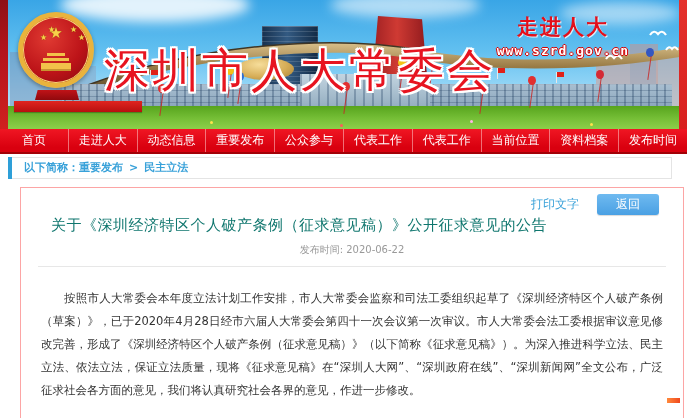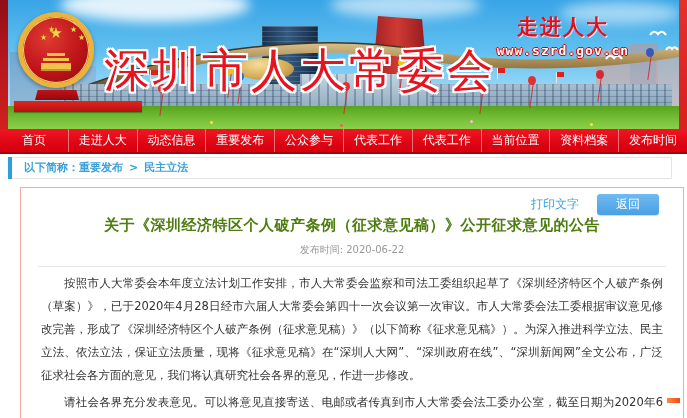--- a/index.html
+++ b/index.html
@@ -108,26 +108,26 @@
 
   
   .content { position:absolute; left:20px; top:187px; width:664px; height:274px;
     background:#fff; border:1px solid #fca5a5; overflow:hidden; }
   .toolbar { text-align:right; padding:6px 24px 0 0; height:28px; }
   .print-link { display:inline-block; color:#38a1d9; font-size:12px; margin-right:18px;
     vertical-align:middle; cursor:pointer; }
   .back-btn { display:inline-block; width:62px; height:21px; line-height:21px; text-align:center;
     background:linear-gradient(180deg,#6fbaf0,#4aa0e3); color:#fff; font-size:12px;
     border-radius:3px; vertical-align:middle; cursor:pointer; box-shadow:0 1px 1px rgba(0,0,0,.15); }
-  .art-title { text-align:center; font-size:15px; font-weight:bold; color:#4d7c0f;
+  .art-title { text-align:left; font-size:15px; font-weight:normal; color:#0f766e;
     letter-spacing:.5px; margin:0 30px; }
   .pub-line { text-align:center; font-size:10px; color:#999; margin-top:8px; }
   .divider { height:1px; background:#e7e7e7; margin:9px 17px 0; }
   .art-body { padding:5px 20px 0; font-size:11.5px; color:#333; line-height:23px; text-align:justify; }
-  .art-body p { text-indent:2em; margin:0 0 4px; }
+  .art-body p { text-indent:2em; margin:15px 0 4px; }
 
   .orange-frag { position:absolute; left:667px; top:398px; width:13px; height:5px;
     background:linear-gradient(90deg,#ff8a3c,#f0481e); }
 </style>
 </head>
 <body>
 
 <div class="screen">
 
   <div class="banner">

